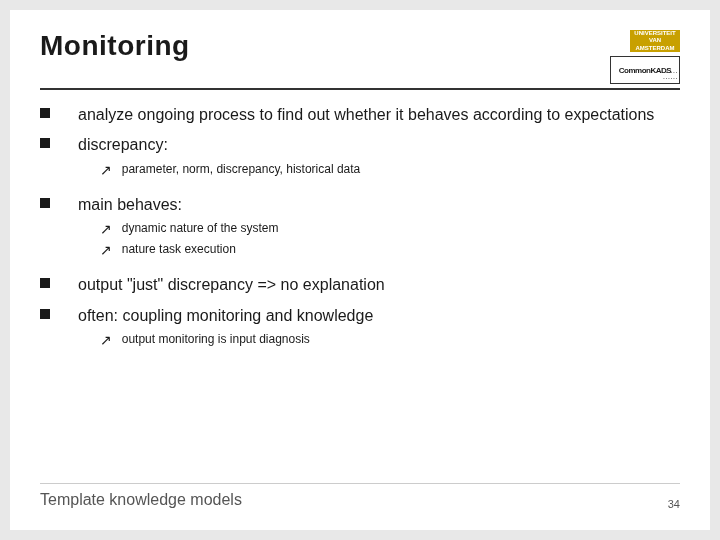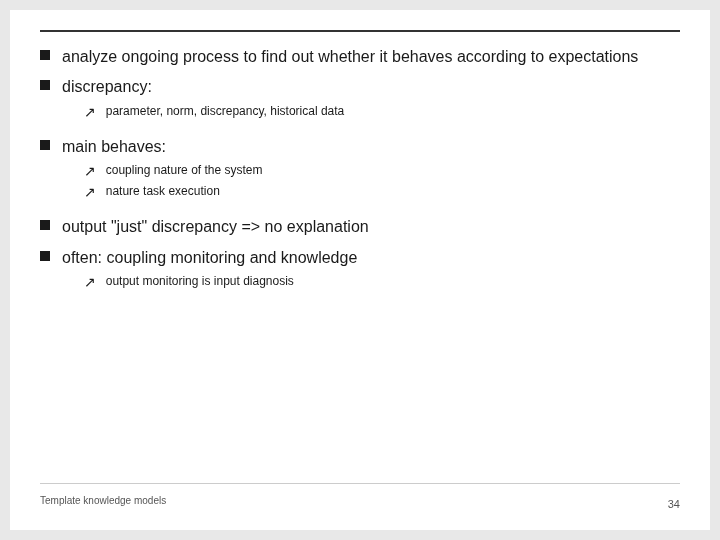--- a/index.html
+++ b/index.html
@@ -96,20 +96,21 @@
       flex: 1;
       display: flex;
       flex-direction: column;
       gap: 0px;
     }
 
     .bullet-item {
       display: flex;
       align-items: flex-start;
       margin-bottom: 8px;
+      gap: 16px;
     }
 
     .bullet-square {
       width: 10px;
       height: 10px;
       background: #1a1a1a;
       margin-right: 12px;
       margin-top: 4px;
       flex-shrink: 0;
     }
@@ -149,34 +150,46 @@
     .footer-area {
       display: flex;
       justify-content: space-between;
       align-items: center;
       border-top: 1px solid #ccc;
       padding-top: 6px;
       margin-top: auto;
     }
 
     .footer-text {
-      font-size: 10px;
+      font-size: 16px;
       color: #555;
     }
 
     .footer-number {
       font-size: 11px;
       color: #555;
       margin-top: 8px;
     }
   </style>
 </head>
 <body>
 
 <div class="slide-container">
+  <div class="header-area">
+    <h1 class="title">Monitoring</h1>
+    <div class="logos-area">
+      <div class="logo-uva">
+        <span style="font-size:6px; line-height:1.2; text-align:center;">UNIVERSITEIT VAN AMSTERDAM</span>
+      </div>
+      <div class="logo-commonkads">
+        <span style="font-size:8px; font-weight:bold; letter-spacing:-0.5px;">CommonKADS</span>
+        <span class="dots">· · · · · ·<br>· · · · · ·</span>
+      </div>
+    </div>
+  </div>
 
   <div class="divider"></div>
 
   <div class="content-area">
 
     <div class="bullet-item">
       <div class="bullet-square"></div>
       <span class="bullet-text">analyze ongoing process to find out whether it behaves according to expectations</span>
     </div>
 
@@ -193,21 +206,21 @@
       </div>
     </div>
 
     <div class="bullet-item">
       <div class="bullet-square"></div>
       <div>
         <span class="bullet-text">main behaves:</span>
         <div class="sub-list">
           <div class="sub-item">
             <span class="arrow-symbol">↗</span>
-            <span class="sub-text">coupling nature of the system</span>
+            <span class="sub-text">dynamic nature of the system</span>
           </div>
           <div class="sub-item">
             <span class="arrow-symbol">↗</span>
             <span class="sub-text">nature task execution</span>
           </div>
         </div>
       </div>
     </div>
 
     <div class="bullet-item">

